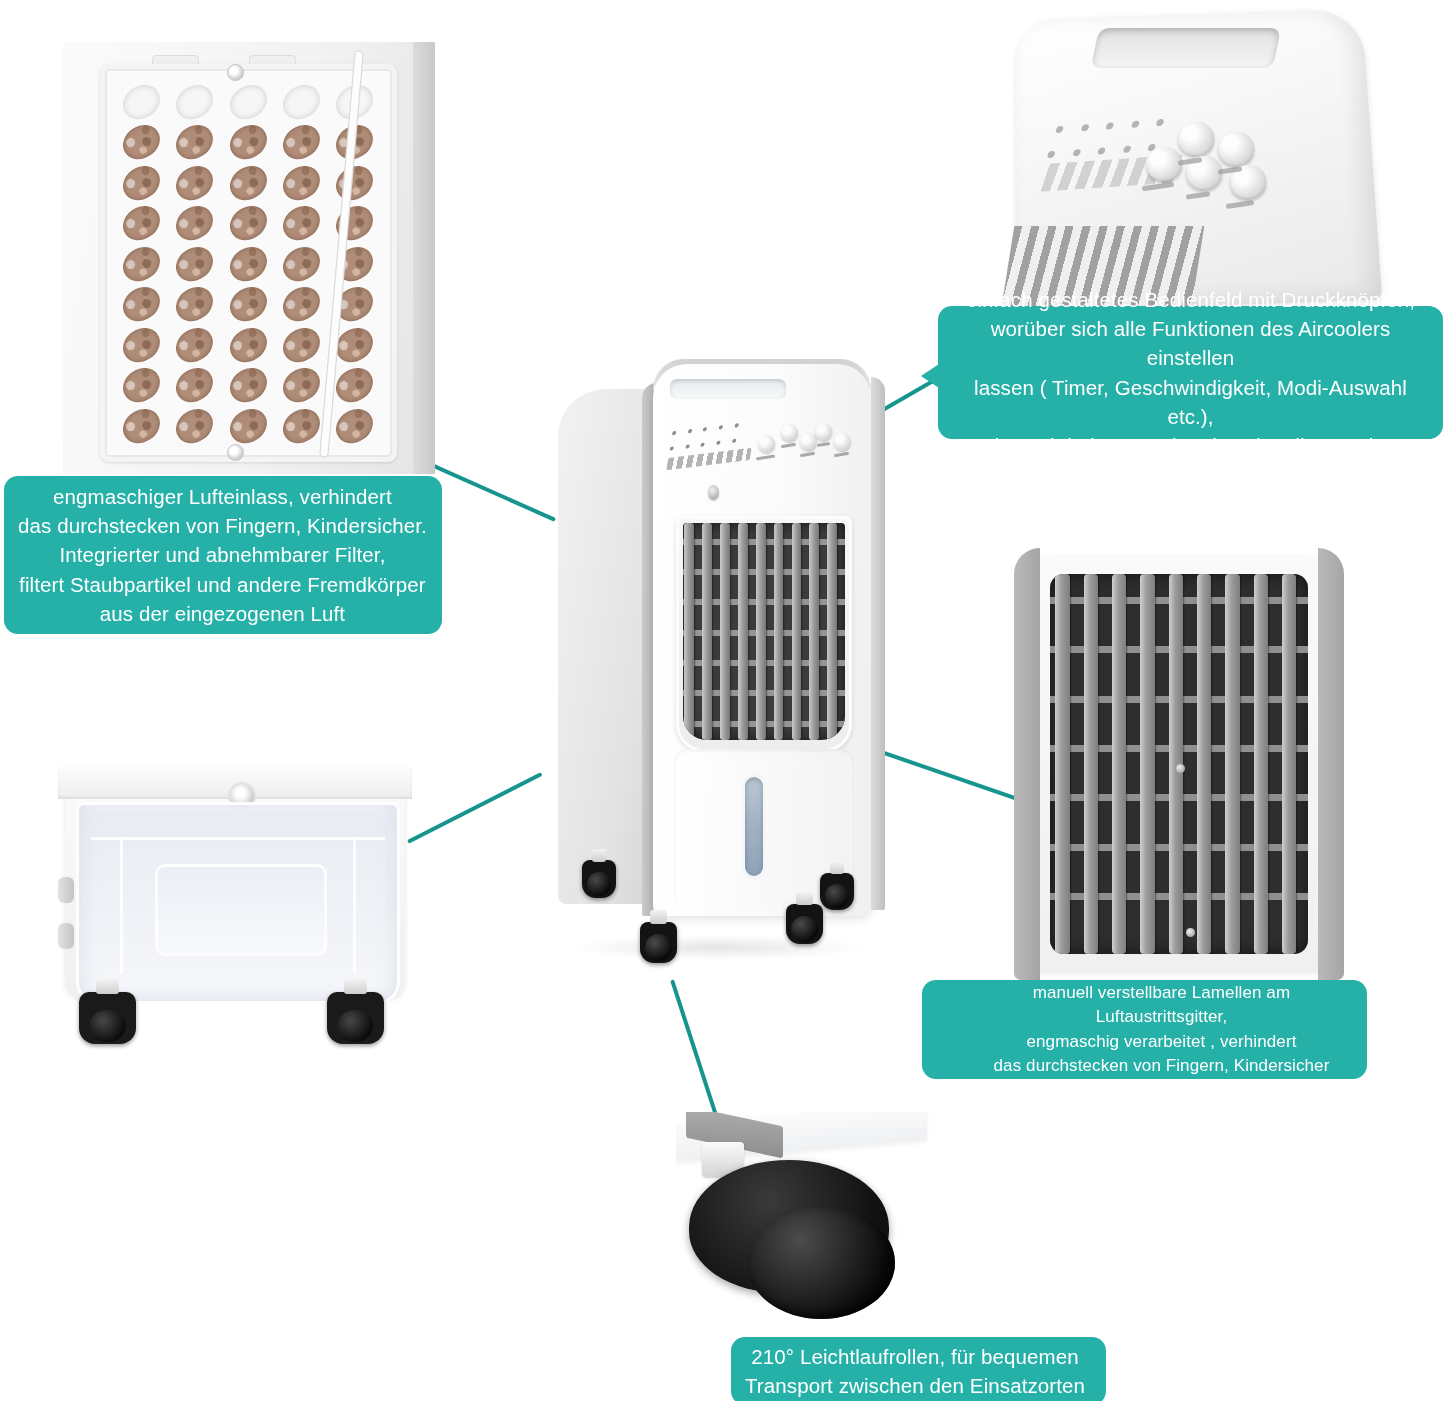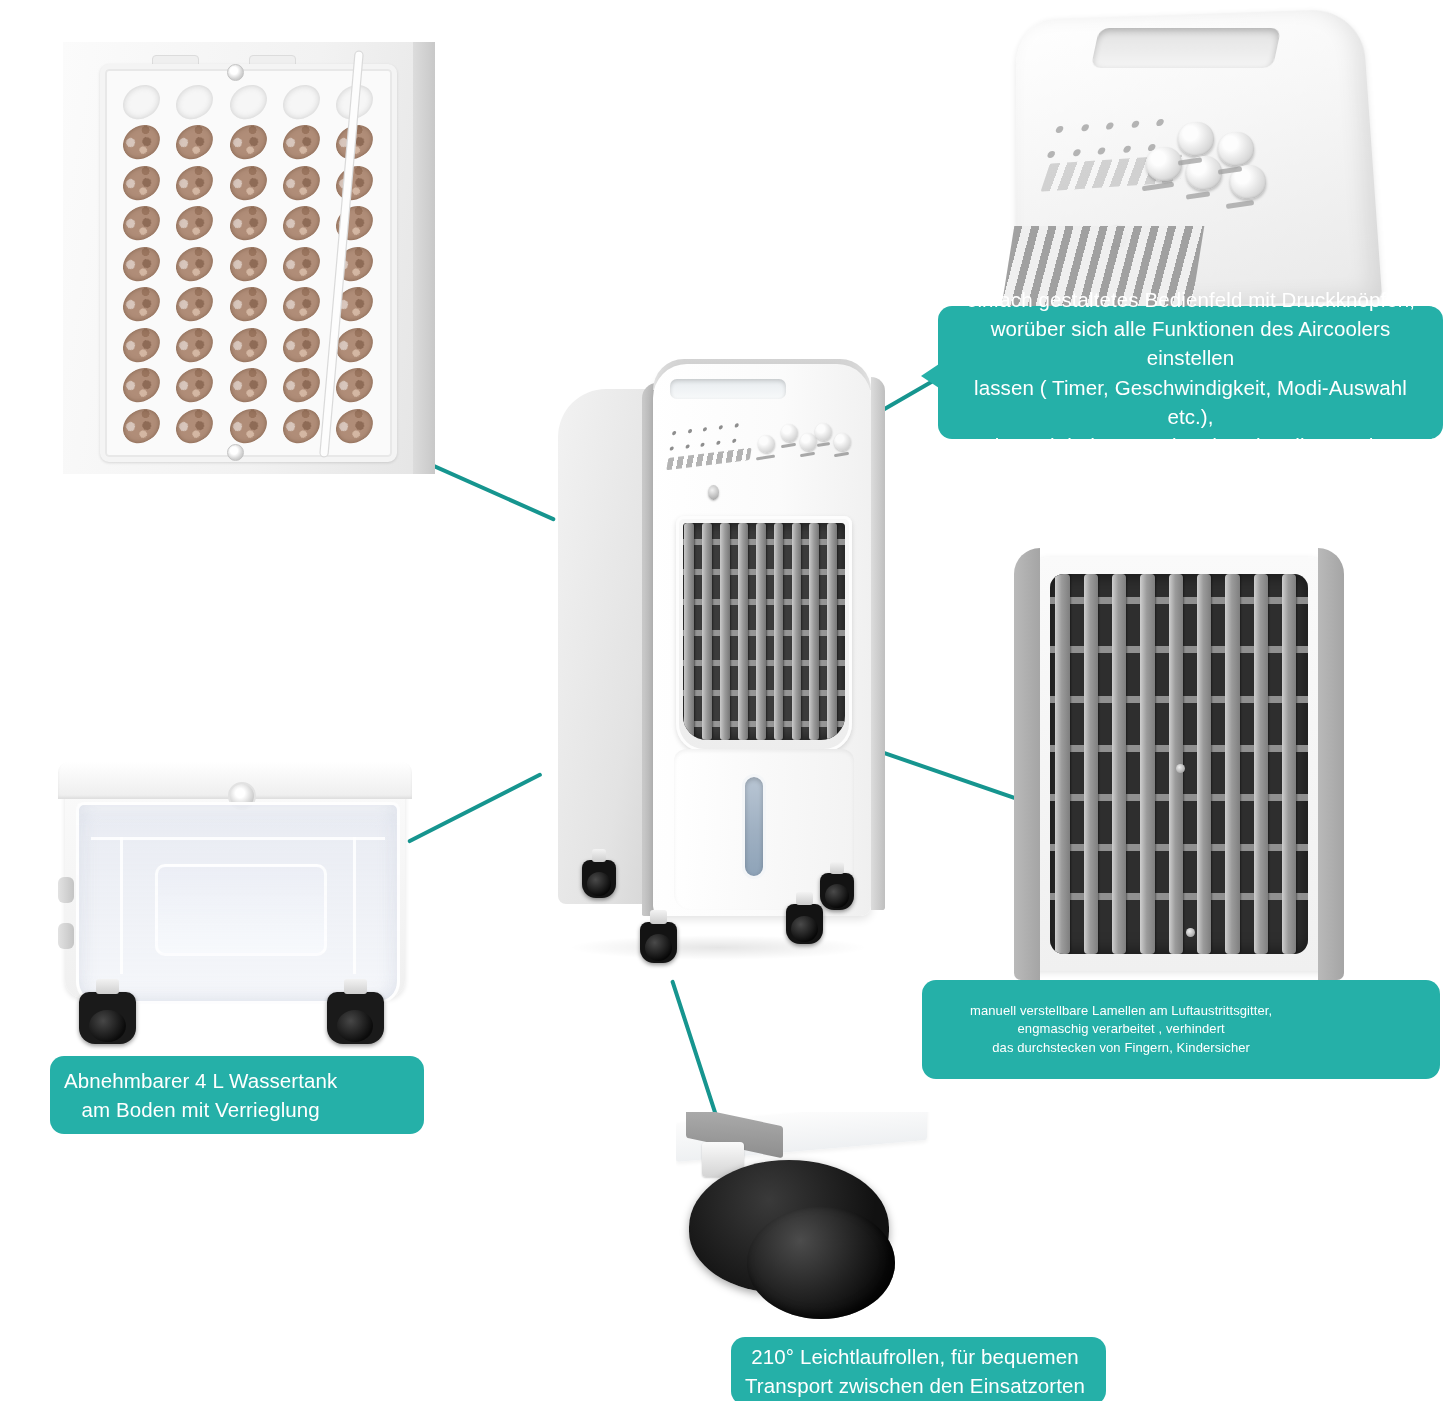--- a/index.html
+++ b/index.html
@@ -431,35 +431,38 @@
     <div class="cu-caster" style="left:70%;top:89%;width:11%;height:6.5%;">
         <div class="s"></div>
         <div class="w"></div>
       </div>
     <div class="cu-caster" style="left:27%;top:92%;width:11%;height:6.5%;">
         <div class="s"></div>
         <div class="w"></div>
       </div>
   </div>
 
+  <div class="callout" style="left:4px;top:476px;width:438px;height:158px;font-size:20.5px;">
+    <span>engmaschiger Lufteinlass, verhindert
+das durchstecken von Fingern, Kindersicher.
+Integrierter und abnehmbarer Filter,
+filtert Staubpartikel und andere Fremdkörper
+aus der eingezogenen Luft</span>
+  </div>
 
   <div class="callout" style="left:938px;top:306px;width:505px;height:133px;font-size:20.5px;">
     <span>einfach gestaltetes Bedienfeld mit Druckknöpfen,
 worüber sich alle Funktionen des Aircoolers einstellen
 lassen ( Timer, Geschwindigkeit, Modi-Auswahl etc.),
 wie auch loden-Anzeige des aktuellen Modus.</span>
     <div class="tail" style="left:-17px;top:58px;border-top:12px solid transparent;border-bottom:12px solid transparent;border-right:18px solid #25b0a8;"></div>
   </div>
 
-  <div class="callout" style="left:50px;top:1056px;width:374px;height:78px;font-size:20.5px;">
-    <span>Abnehmbarer 4 L Wassertank
-am Boden mit Verrieglung</span>
-  </div>
-
-  <div class="callout" style="left:922px;top:980px;width:518px;height:99px;font-size:13px;padding-left:48px;">
+
+  <div class="callout" style="left:922px;top:980px;width:445px;height:99px;font-size:17px;padding-left:48px;">
     <span>manuell verstellbare Lamellen am Luftaustrittsgitter,
 engmaschig verarbeitet , verhindert
 das durchstecken von Fingern, Kindersicher</span>
   </div>
 
   <div class="callout" style="left:731px;top:1337px;width:375px;height:68px;font-size:20.5px;">
     <span>210° Leichtlaufrollen, für bequemen
 Transport zwischen den Einsatzorten</span>
   </div>
 

